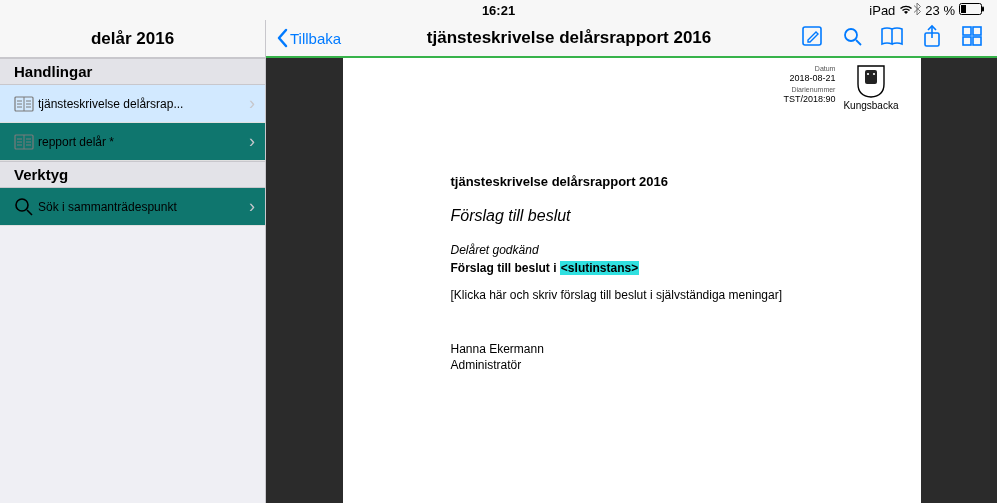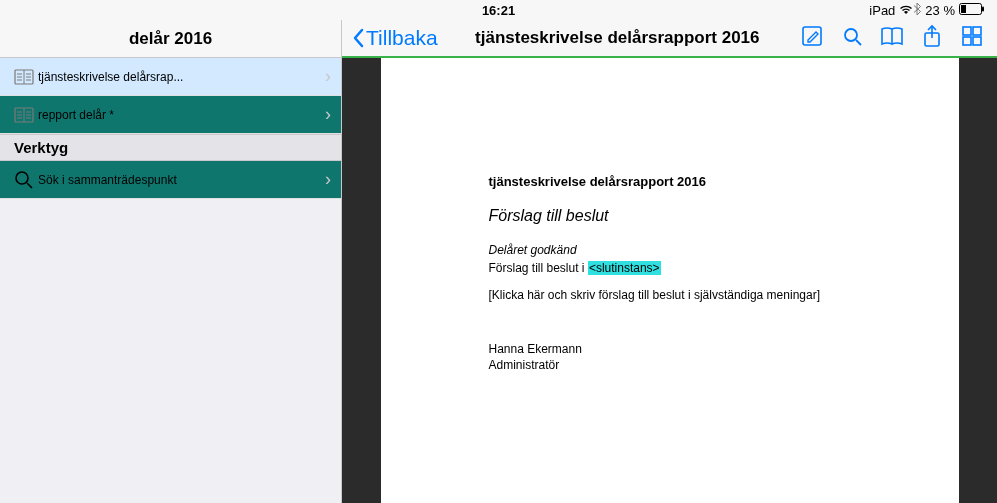--- a/index.html
+++ b/index.html
@@ -5,48 +5,48 @@
   * { margin: 0; padding: 0; box-sizing: border-box; font-family: -apple-system, "Helvetica Neue", Arial, sans-serif; }
   html, body { width: 997px; height: 503px; overflow: hidden; background: #000; }
 
   .status-bar { height: 20px; background: #f7f7f7; display: flex; align-items: center; justify-content: flex-end; padding: 0 12px; font-size: 13px; color: #000; }
   .status-left, .status-right { display: flex; align-items: center; gap: 4px; }
   .status-center { position: absolute; left: 50%; transform: translateX(-50%); font-weight: 700; }
   .wifi, .bt, .batt { display: inline-block; }
 
   .main { display: flex; height: 483px; }
 
-  .sidebar { width: 342px; background: #efeff4; border-right: 1px solid #c8c7cc; display: flex; flex-direction: column; }
+  .sidebar { width: 266px; background: #efeff4; border-right: 1px solid #c8c7cc; display: flex; flex-direction: column; }
   .sb-title-row { height: 38px; display: flex; align-items: center; justify-content: center; background: #f7f7f7; border-bottom: 1px solid #c8c7cc; }
   .sb-title { font-weight: 700; font-size: 17px; color: #000; }
   .sb-section-header { background: #e3e3e8; border-top: 1px solid #c8c7cc; border-bottom: 1px solid #c8c7cc; padding: 4px 14px; font-size: 15px; font-weight: 600; color: #000; }
   .sb-item { height: 38px; display: flex; align-items: center; padding: 0 10px 0 14px; background: #0f766e; border-bottom: 1px solid #e0e0e0; cursor: pointer; }
   .sb-item.selected { background: #d2e9ff; }
   .sb-item-icon { width: 24px; display: flex; align-items: center; }
   .sb-item-label { flex: 1; font-size: 12px; color: #000; white-space: nowrap; overflow: hidden; text-overflow: ellipsis; }
   .chev { color: #c7c7cc; font-size: 18px; }
 
   .content { flex: 1; display: flex; flex-direction: column; }
   .toolbar { height: 38px; background: #f7f7f7; border-bottom: 2px solid #37b34a; display: flex; align-items: center; padding: 0 10px; gap: 10px; }
-  .back-btn { display: flex; align-items: center; color: #007aff; font-size: 21px; cursor: pointer; gap: 2px; }
+  .back-btn { display: flex; align-items: center; color: #007aff; font-size: 15px; cursor: pointer; gap: 2px; }
   .doc-title { flex: 1; text-align: center; font-weight: 700; font-size: 17px; color: #000; white-space: nowrap; overflow: hidden; }
   .tb-icon { width: 30px; text-align: center; color: #007aff; cursor: pointer; }
 
   .doc-area { flex: 1; background: #2b2b2b; display: flex; justify-content: center; overflow: hidden; }
   .page { width: 578px; background: #fff; margin-top: 0; position: relative; font-family: "Times New Roman", serif; }
   .page-hdr { position: absolute; top: 6px; right: 22px; display: flex; align-items: flex-start; gap: 8px; }
   .page-meta { text-align: right; font-size: 9px; line-height: 1.3; color: #000; }
   .page-meta .lbl { font-size: 7px; color: #555; }
   .logo { display: flex; flex-direction: column; align-items: center; }
   .logo-name { font-size: 10px; margin-top: 2px; }
   .doc-body { position: absolute; top: 116px; left: 108px; right: 60px; font-size: 12px; color: #000; }
   .doc-body h1 { font-size: 13px; font-weight: 700; margin-bottom: 18px; }
   .subhead { font-style: italic; margin-bottom: 18px; font-size: 16px; }
   .italic { font-style: italic; margin-bottom: 4px; }
-  .bold-line { font-weight: 400; margin-bottom: 12px; }
+  .bold-line { font-weight: 700; margin-bottom: 12px; }
   .hl { background: #30e0e0; padding: 0 1px; }
   .hint { margin-bottom: 40px; margin-top: 13px; }
   .sig-name { margin-bottom: 2px; }
 </style>
 </head>
 <body>
 
 <div class="status-bar">
   <div class="status-left">
     <span>iPad</span>
@@ -73,20 +73,21 @@
     </span>
   </div>
 </div>
 
 <div class="main">
   <div class="sidebar">
     <div class="sb-title-row">
       <span class="sb-title">delår 2016</span>
     </div>
 
+    <div class="sb-section-header">Handlingar</div>
 
     <div class="sb-item selected">
       <span class="sb-item-icon">
         <svg width="20" height="16" viewBox="0 0 20 16">
             <rect x="1" y="1" width="18" height="14" rx="1" fill="none" stroke="#7a7a7a" stroke-width="1.2"></rect>
             <line x1="10" y1="1" x2="10" y2="15" stroke="#7a7a7a"></line>
             <line x1="3" y1="5" x2="8" y2="5" stroke="#7a7a7a"></line>
             <line x1="3" y1="8" x2="8" y2="8" stroke="#7a7a7a"></line>
             <line x1="3" y1="11" x2="8" y2="11" stroke="#7a7a7a"></line>
             <line x1="12" y1="5" x2="17" y2="5" stroke="#7a7a7a"></line>
@@ -167,20 +168,37 @@
             <rect x="2" y="2" width="8" height="8" fill="none" stroke="#007aff" stroke-width="1.6"></rect>
             <rect x="12" y="2" width="8" height="8" fill="none" stroke="#007aff" stroke-width="1.6"></rect>
             <rect x="2" y="12" width="8" height="8" fill="none" stroke="#007aff" stroke-width="1.6"></rect>
             <rect x="12" y="12" width="8" height="8" fill="none" stroke="#007aff" stroke-width="1.6"></rect>
           </svg>
       </div>
     </div>
 
     <div class="doc-area">
       <div class="page">
+        <div class="page-hdr">
+          <div class="page-meta">
+            <div class="lbl">Datum</div>
+            <div>2018-08-21</div>
+            <div class="lbl">Diarienummer</div>
+            <div>TST/2018:90</div>
+          </div>
+          <div class="logo">
+            <svg width="30" height="34" viewBox="0 0 30 34">
+              <path d="M2 2 L28 2 L28 20 Q28 32 15 33 Q2 32 2 20 Z" fill="#fff" stroke="#000" stroke-width="1.4"></path>
+              <rect x="9" y="6" width="12" height="14" rx="2" fill="#222"></rect>
+              <circle cx="12" cy="10" r="1.1" fill="#fff"></circle>
+                <circle cx="18" cy="10" r="1.1" fill="#fff"></circle>
+            </svg>
+            <div class="logo-name">Kungsbacka</div>
+          </div>
+        </div>
 
         <div class="doc-body">
           <h1>tjänsteskrivelse delårsrapport 2016</h1>
           <div class="subhead">Förslag till beslut</div>
           <div class="italic">Delåret godkänd</div>
           <div class="bold-line">
             <span>Förslag till beslut i </span><span class="hl">&lt;slutinstans&gt;</span>
           </div>
           <div class="hint">[Klicka här och skriv förslag till beslut i självständiga meningar]</div>
           <div class="sig-name">Hanna Ekermann</div>

